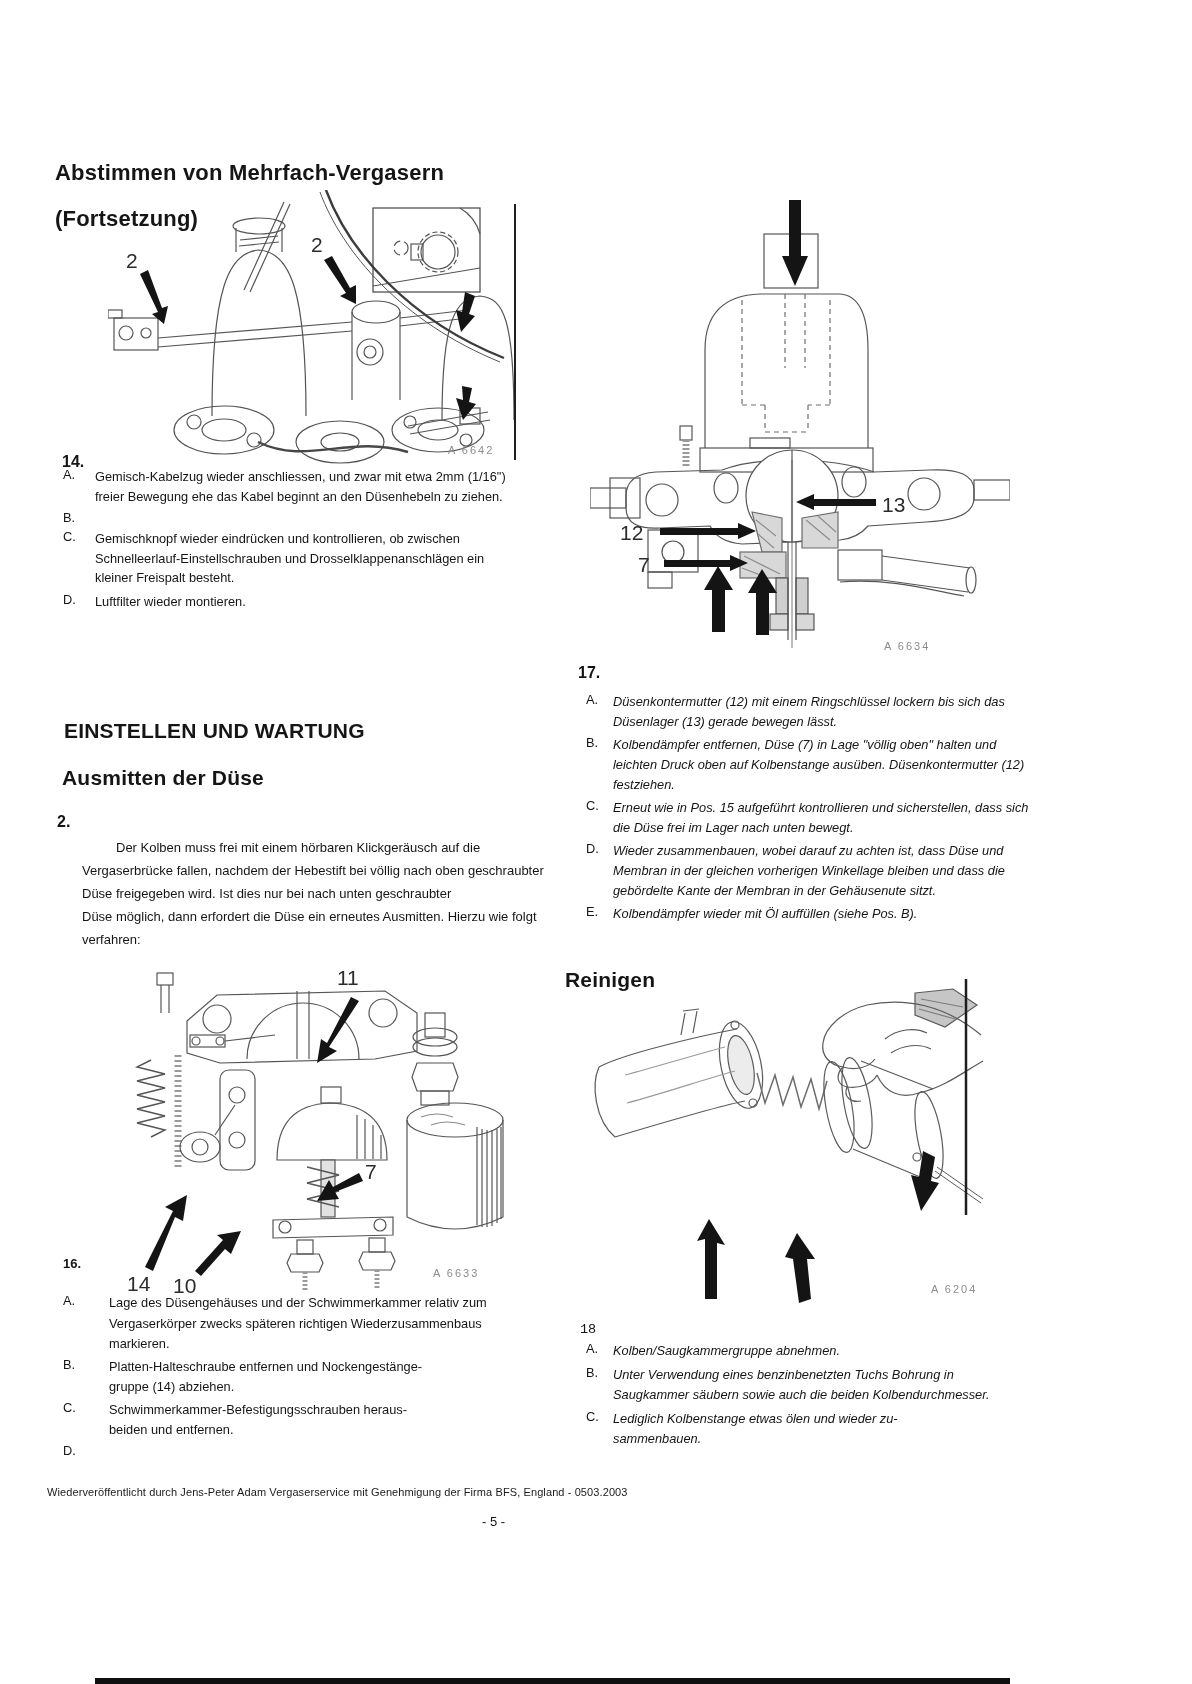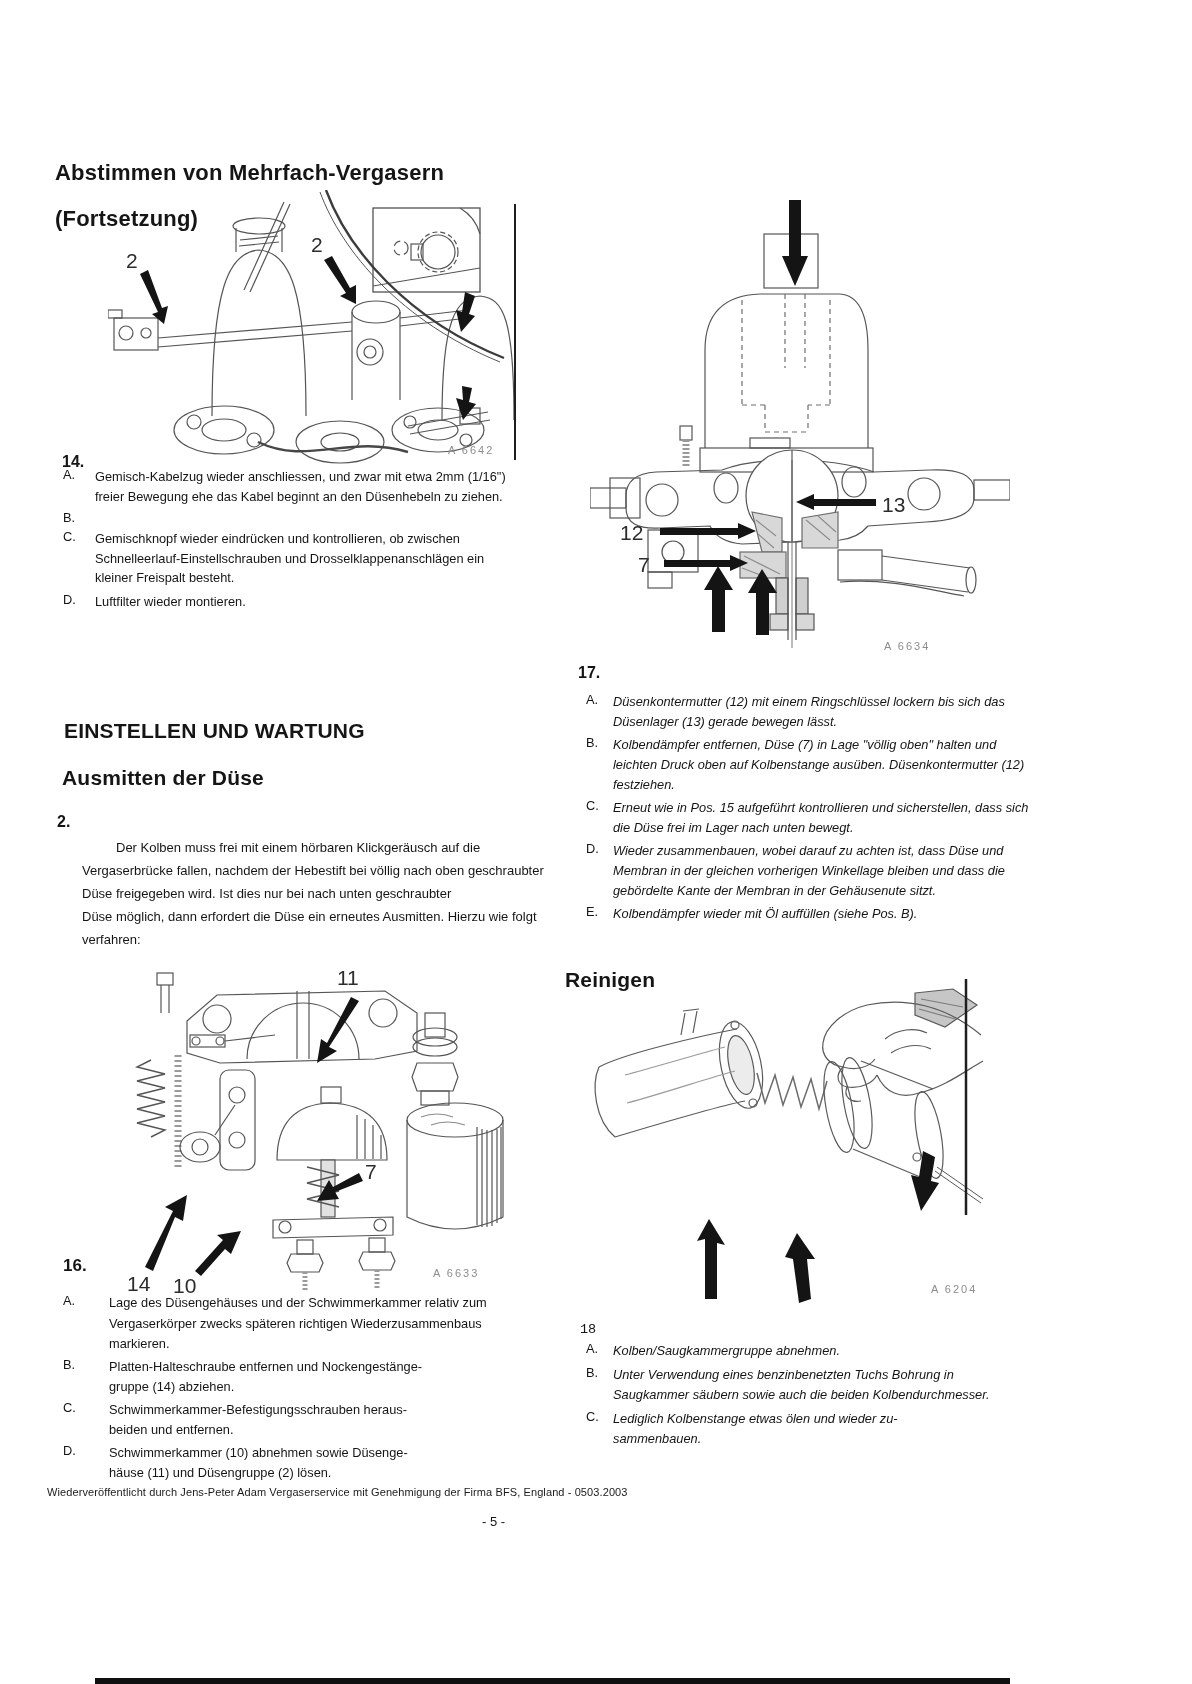--- a/index.html
+++ b/index.html
@@ -214,43 +214,41 @@
     <polygon points="20,312 28,316 50,262 58,266 62,240 40,252 48,256"></polygon>
     <polygon points="70,316 76,321 100,294 106,299 116,276 92,280 98,285"></polygon>
   </g>
   <text class="figlabel" x="212" y="30">11</text>
   <text class="figlabel" x="240" y="224">7</text>
   <text class="figlabel" x="2" y="336">14</text>
   <text class="figlabel" x="48" y="338">10</text>
   <text class="figcap" x="308" y="322">A 6633</text>
 </svg>
 
-<div class="abs secnum" style="left:63px;top:1256px;font-size:17px;">16.</div>
+<div class="abs secnum" style="left:63px;top:1256px;font-size:13px;">16.</div>
 
 <div class="abs list list16" style="left:63px;top:1293px;width:505px;">
   <div class="li">
     <span class="let">A.</span>
     <span class="txt">Lage des Düsengehäuses und der Schwimmerkammer relativ zum
 Vergaserkörper zwecks späteren richtigen Wiederzusammenbaus
 markieren.</span>
   </div>
   <div class="li">
     <span class="let">B.</span>
     <span class="txt">Platten-Halteschraube entfernen und Nockengestänge-
 gruppe (14) abziehen.</span>
   </div>
   <div class="li">
     <span class="let">C.</span>
     <span class="txt">Schwimmerkammer-Befestigungsschrauben heraus-
 beiden und entfernen.</span>
   </div>
   <div class="li">
     <span class="let">D.</span>
-    <span class="txt">Schwimmerkammer (10) abnehmen sowie Düsenge-
-häuse (11) und Düsengruppe (2) lösen.</span>
   </div>
 </div>
 
 <svg class="abs" style="left:590px;top:200px;" width="420" height="456" viewBox="0 0 420 456">
   <g stroke="#555" fill="none" stroke-width="1.2">
     <rect x="174" y="34" width="54" height="54"></rect>
     <path d="M115,248 L115,150 Q115,96 170,94 L250,94 Q278,96 278,150 L278,248"></path>
     <g stroke="#6e6e6e" stroke-dasharray="5,4">
       <path d="M152,100 L152,205 M240,100 L240,205"></path>
       <path d="M152,205 L175,205 M240,205 L218,205"></path>

